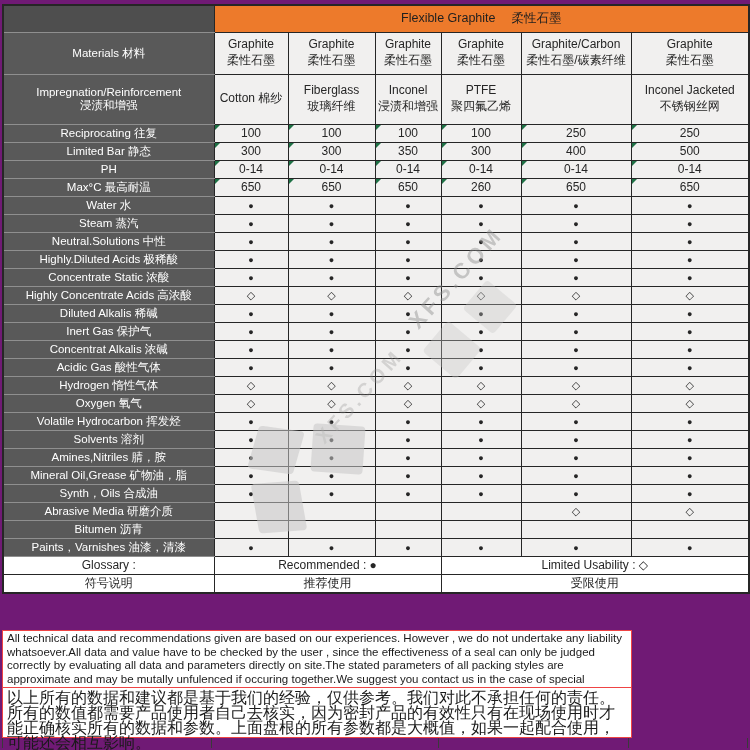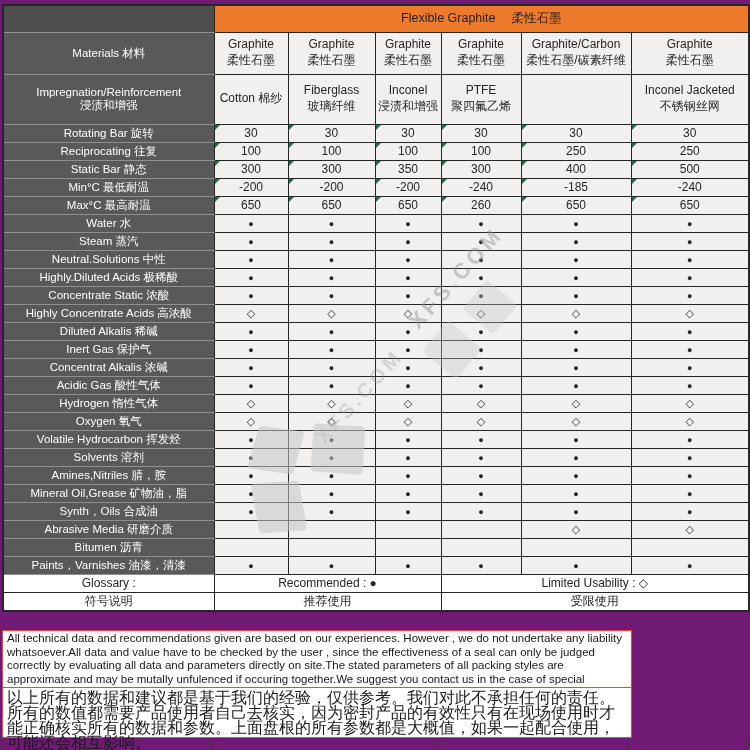--- a/index.html
+++ b/index.html
@@ -108,54 +108,45 @@
             <div>PTFE</div>
             <div>聚四氟乙烯</div>
           </td>
           <td class="dc head"></td>
           <td class="dc head">
             <div>Inconel Jacketed</div>
             <div>不锈钢丝网</div>
           </td>
         </tr>
         <tr class="r18">
-          <td class="lab">Rotating Bar 旋转</td>
-          <td class="dc num tri"><span>30</span></td>
-          <td class="dc num tri"><span>30</span></td>
-          <td class="dc num tri"><span>30</span></td>
-          <td class="dc num tri"><span>30</span></td>
-          <td class="dc num tri"><span>30</span></td>
-          <td class="dc num tri"><span>30</span></td>
-        </tr>
-        <tr class="r18">
           <td class="lab">Reciprocating 往复</td>
           <td class="dc num tri"><span>100</span></td>
           <td class="dc num tri"><span>100</span></td>
           <td class="dc num tri"><span>100</span></td>
           <td class="dc num tri"><span>100</span></td>
           <td class="dc num tri"><span>250</span></td>
           <td class="dc num tri"><span>250</span></td>
         </tr>
         <tr class="r18">
-          <td class="lab">Static Bar 静态</td>
+          <td class="lab">Limited Bar 静态</td>
           <td class="dc num tri"><span>300</span></td>
           <td class="dc num tri"><span>300</span></td>
           <td class="dc num tri"><span>350</span></td>
           <td class="dc num tri"><span>300</span></td>
           <td class="dc num tri"><span>400</span></td>
           <td class="dc num tri"><span>500</span></td>
         </tr>
         <tr class="r18">
-          <td class="lab">Min°C 最低耐温</td>
-          <td class="dc num tri"><span>-200</span></td>
-          <td class="dc num tri"><span>-200</span></td>
-          <td class="dc num tri"><span>-200</span></td>
-          <td class="dc num tri"><span>-240</span></td>
-          <td class="dc num tri"><span>-185</span></td>
-          <td class="dc num tri"><span>-240</span></td>
+          <td class="lab">PH</td>
+          <td class="dc num tri"><span>0-14</span></td>
+          <td class="dc num tri"><span>0-14</span></td>
+          <td class="dc num tri"><span>0-14</span></td>
+          <td class="dc num tri"><span>0-14</span></td>
+          <td class="dc num tri"><span>0-14</span></td>
+          <td class="dc num tri"><span>0-14</span></td>
         </tr>
         <tr class="r18">
           <td class="lab">Max°C 最高耐温</td>
           <td class="dc num tri"><span>650</span></td>
           <td class="dc num tri"><span>650</span></td>
           <td class="dc num tri"><span>650</span></td>
           <td class="dc num tri"><span>260</span></td>
           <td class="dc num tri"><span>650</span></td>
           <td class="dc num tri"><span>650</span></td>
         </tr>

